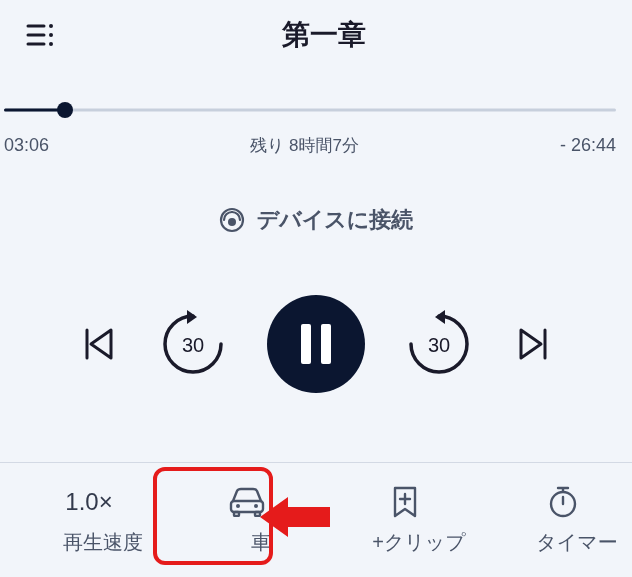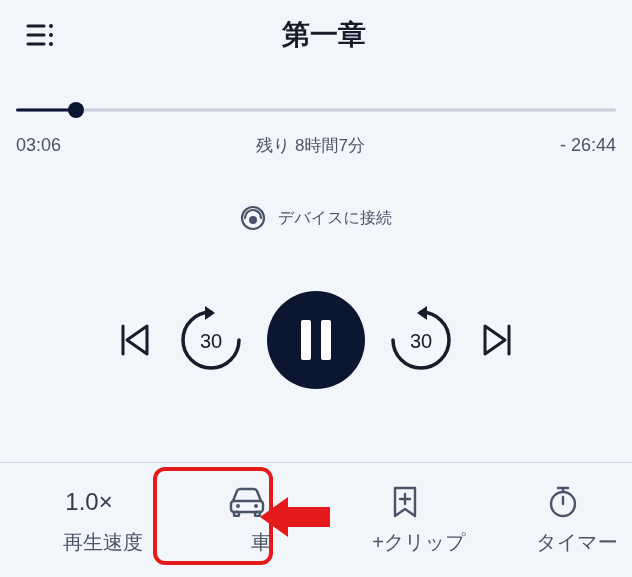--- a/index.html
+++ b/index.html
@@ -30,21 +30,21 @@
   .title {
     position: absolute;
     left: 16px; right: 0;
     text-align: center;
     font-size: 28px;
     font-weight: 700;
     pointer-events: none;
   }
 
   .progress-wrap {
-    padding: 30px 16px 0 16px;
+    padding: 30px 16px 0 4px;
   }
   .progress-bar {
     position: relative;
     height: 20px;
     cursor: pointer;
   }
   .track {
     position: absolute;
     left: 0; right: 0; top: 50%;
     transform: translateY(-50%);
@@ -78,29 +78,30 @@
   }
   .time-center { color: #4a5468; font-size: 17px; }
 
   .device-row {
     display: flex;
     align-items: center;
     justify-content: center;
     gap: 12px;
     margin-top: 48px;
     color: #4a5468;
-    font-size: 16px;
-    cursor: pointer;
+    font-size: 22px;
+    cursor: pointer;
+    font-weight: bold;
   }
 
   .controls {
     display: flex;
     align-items: center;
     justify-content: center;
-    gap: 20px;
+    gap: 38px;
     margin-top: 60px;
   }
   .ctrl {
     display: flex;
     align-items: center;
     justify-content: center;
     cursor: pointer;
   }
   .play {
     width: 98px; height: 98px;

